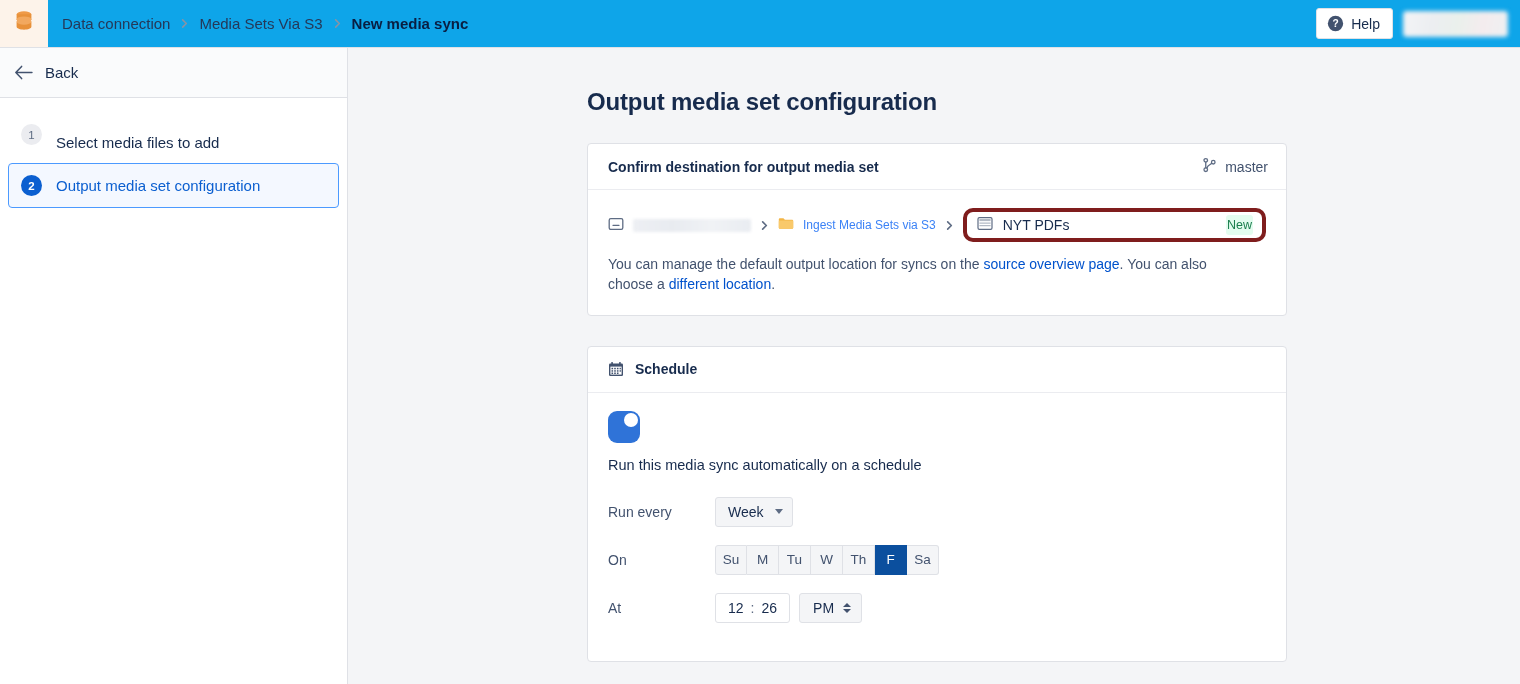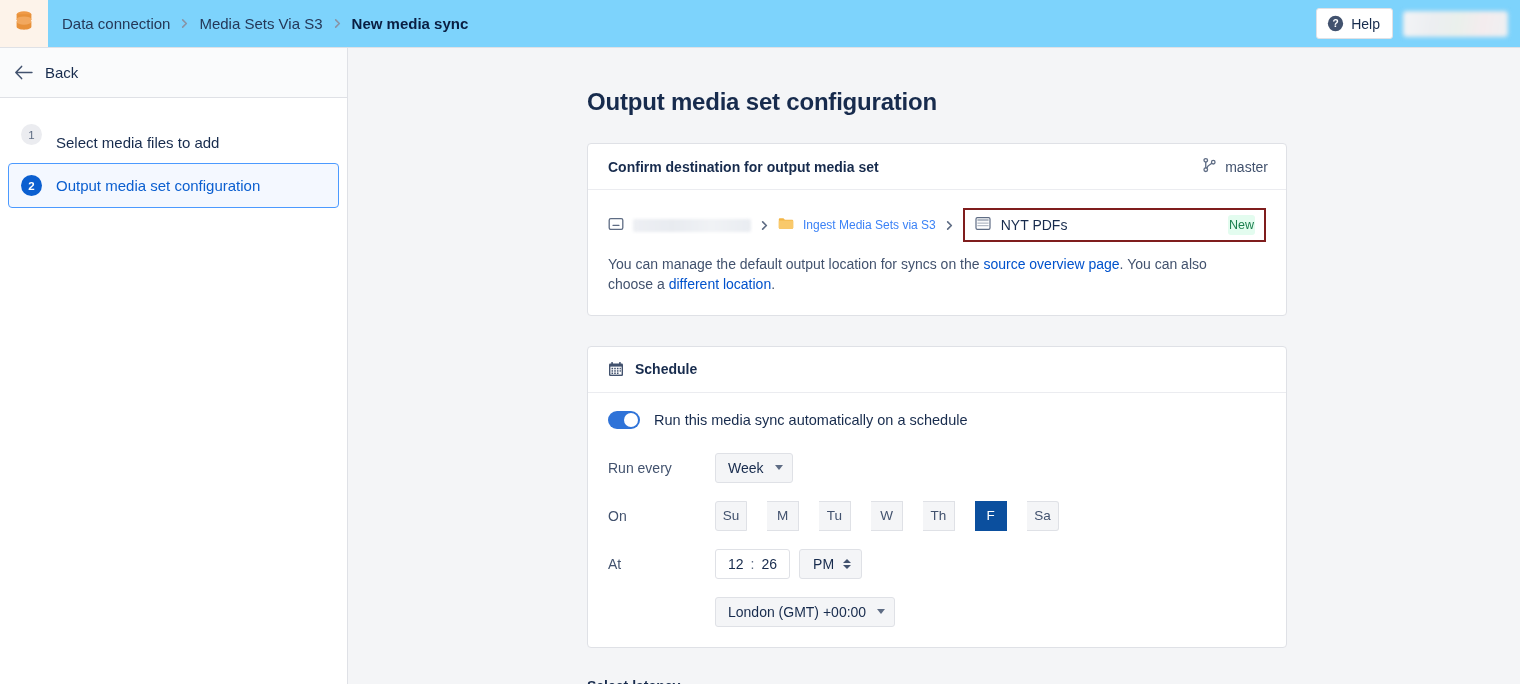--- a/index.html
+++ b/index.html
@@ -7,21 +7,21 @@
     width: 1520px; height: 684px;
     font-family: "Liberation Sans", sans-serif;
     background: #f4f5f7;
     color: #172b4d;
     overflow: hidden;
   }
 
   
   .topbar {
     height: 48px; width: 100%;
-    background: #7dd3fc;
+    background: #0ea5e9;
     border-bottom: 1px solid #dfe1e6;
     display: flex; align-items: center;
     position: relative;
   }
   .logo-box {
     width: 48px; height: 47px;
     background: #fdf3ea;
     display: flex; align-items: center; justify-content: center;
     flex: 0 0 48px;
   }
@@ -142,21 +142,21 @@
     width: 118px; height: 13px; border-radius: 2px;
     background: linear-gradient(90deg,#edeff3,#e8ebf0,#f0f2f5,#e9ecf1);
     filter: blur(1.6px);
   }
   .chev { color: #5e6c84; font-size: 12px; display:flex; }
   .dest-link { color: #3b82f6; font-size: 12px; cursor: pointer; }
   .dest-field {
     flex: 1;
     display: flex; align-items: center;
     height: 34px;
-    border: 2px solid #7f1d1d; border-radius: 0;
+    border: 4px solid #7f1d1d; border-radius: 10px;
     padding: 0 9px 0 10px;
     gap: 10px;
     background: #fff;
     cursor: text;
   }
   .dest-field-text { font-size: 14px; color: #172b4d; }
   .badge-new {
     margin-left: auto;
     background: #e3fcef; color: #1b7f4e;
     font-size: 12.5px;
@@ -164,21 +164,21 @@
   }
   .help-text {
     margin-top: 13px;
     font-size: 14px; color: #42526e; line-height: 1.42;
     max-width: 632px;
   }
   .inline-link { color: #0052cc; cursor: pointer; }
 
   
   .sched-icon { display:flex; margin-right: 11px; }
-  .toggle-row { display: flex; align-items: center; gap: 14px; margin-bottom: 24px; }
+  .toggle-row { display: flex; align-items: flex-start; gap: 14px; margin-bottom: 24px; flex-direction: column; }
   .toggle {
     width: 32px; height: 18px; border-radius: 9px;
     background: #2f73d8; position: relative; cursor: pointer;
     flex: 0 0 32px;
   }
   .toggle .knob {
     position: absolute; top: 2px; left: 16px;
     width: 14px; height: 14px; border-radius: 50%; background: #fff;
   }
   .toggle-label { font-size: 14.5px; color: #172b4d; }
@@ -187,21 +187,21 @@
   .flabel { width: 107px; flex: 0 0 107px; font-size: 14px; color: #42526e; }
 
   .select {
     display: inline-flex; align-items: center; gap: 11px;
     background: #f4f5f7; border: 1px solid #dfe1e6; border-radius: 3px;
     height: 30px; padding: 0 9px 0 12px;
     font-size: 14px; color: #172b4d; cursor: pointer;
   }
   .caret { width:0;height:0;border-left:4.5px solid transparent;border-right:4.5px solid transparent;border-top:5px solid #5e6c84; }
 
-  .daygroup { display: flex; gap: 20px; }
+  .daygroup { display: flex; }
   .day {
     width: 32px; height: 30px;
     display: flex; align-items: center; justify-content: center;
     border: 1px solid #dfe1e6; border-left: none;
     background: #f4f5f7; font-size: 13.5px; color: #42526e;
     cursor: pointer;
   }
   .day:first-child { border-left: 1px solid #dfe1e6; border-radius: 3px 0 0 3px; }
   .day:last-child { border-radius: 0 3px 3px 0; }
   .day.sel { background: #0b4f9e; color: #fff; border-color:#0b4f9e; }
@@ -442,27 +442,20 @@
             </span>
             <span class="ampm">
               <span>PM</span>
               <span class="updown">
                   <i class="u"></i>
                   <i class="d"></i>
                 </span>
             </span>
           </div>
 
-          <div class="tz-row">
-            <span class="tz-spacer"></span>
-            <span class="select">
-              <span>London (GMT) +00:00</span>
-              <span class="caret"></span>
-            </span>
-          </div>
 
         </div>
       </section>
 
       <section>
         <div class="latency-title">Select latency</div>
 
       </section>
 
     </div>

